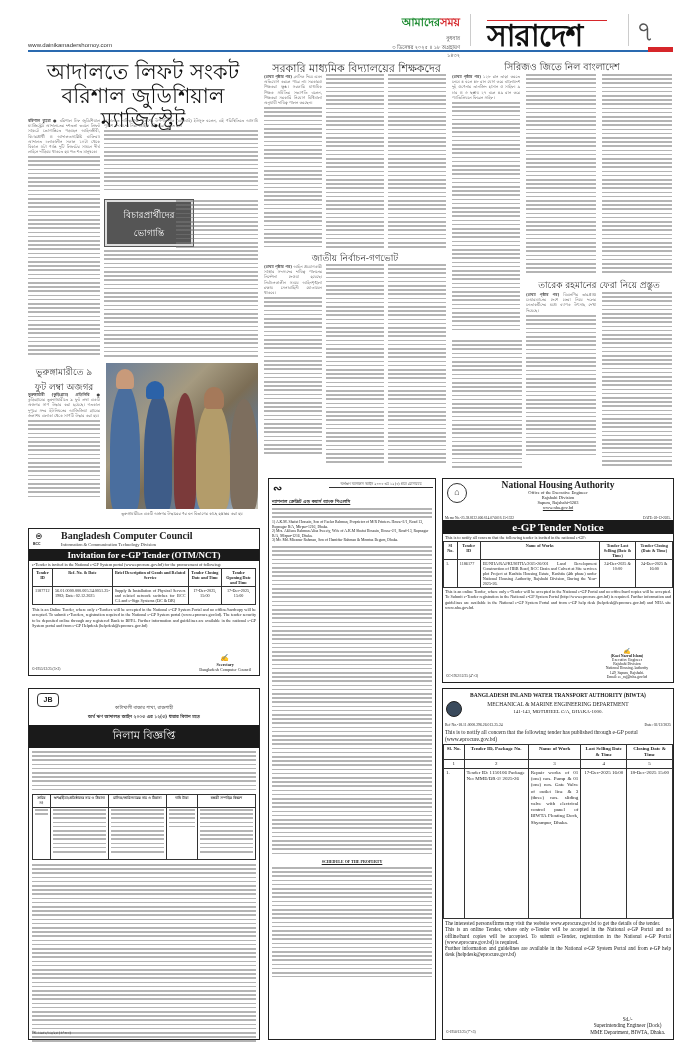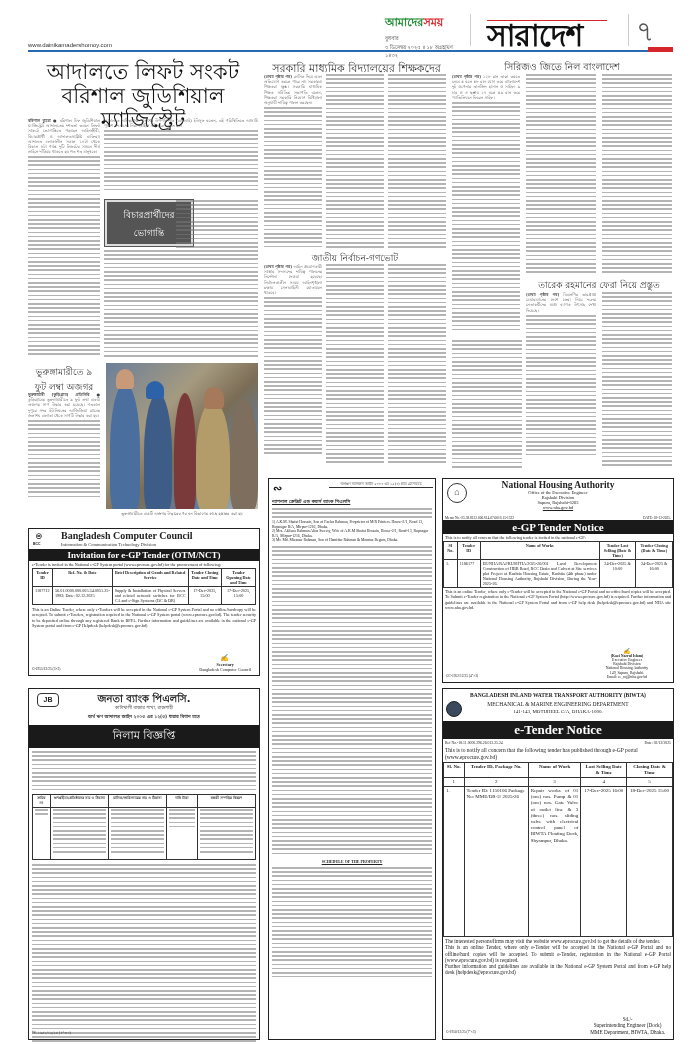--- a/index.html
+++ b/index.html
@@ -1,20 +1,20 @@
 <!DOCTYPE html>
 <html><head>
 <meta charset="utf-8">
 <style>
   * { box-sizing: border-box; margin: 0; padding: 0; }
   body { width: 700px; height: 1050px; background: #fff; font-family: "DejaVu Serif", serif; color: #222; position: relative; overflow: hidden; }
   .abs { position: absolute; }
   
   .url { left: 28px; top: 42px; font-size: 6px; font-family: "Liberation Sans", sans-serif; color: #333; }
-  .masthead { left: 385px; top: 14px; text-align: left; width: 75px; }
+  .masthead { left: 385px; top: 14px; text-align: right; width: 75px; }
   .mast-logo { font-size: 11px; font-weight: bold; color: #1a8a2e; font-family: "DejaVu Sans", sans-serif; }
   .mast-logo span { color: #d6262a; }
   .mast-day { font-size: 5.5px; color: #444; margin-top: 2px; font-family: "DejaVu Sans", sans-serif; }
   .mast-date { font-size: 5px; color: #333; margin-top: 1px; font-family: "DejaVu Sans", sans-serif; }
   .vsep { width: 1px; background: #ccc; }
   .section-title { left: 487px; top: 12px; font-size: 30px; font-weight: bold; font-family: "DejaVu Sans", sans-serif; color: #111; letter-spacing: -1px; }
   .section-title-line { left: 487px; top: 20px; width: 120px; height: 1px; background: #d6262a; }
   .page-num { left: 636px; top: 10px; font-size: 28px; color: #555; font-family: "DejaVu Sans", sans-serif; }
   .rule-blue { left: 28px; top: 50px; width: 620px; height: 2px; background: #2a6ab0; }
   .rule-red { left: 648px; top: 47px; width: 25px; height: 5px; background: #d6262a; }
@@ -161,21 +161,20 @@
     <div style="font-size:7px;font-style:italic;">✍</div>
     <div class="small" style="font-weight:bold;">Secretary</div>
     <div class="small">Bangladesh Computer Council</div>
   </div>
   <div class="small" style="position:absolute;left:3px;bottom:3px;font-size:3.5px;">G-1955/12/25 (3×3)</div>
 </div>
 
 <div class="abs box" style="left:28px;top:688px;width:232px;height:352px;">
   <div style="position:relative;height:36px;">
     <div style="position:absolute;left:8px;top:4px;width:22px;height:14px;border:1.5px solid #333;border-radius:4px;font-size:7px;text-align:center;line-height:11px;font-weight:bold;font-family:'Liberation Sans',sans-serif;">JB</div>
-    <div style="position:absolute;left:0;right:0;top:2px;text-align:center;font-size:10px;font-weight:bold;font-family:'DejaVu Sans',sans-serif;">জনতা ব্যাংক পিএলসি.</div>
     <div style="position:absolute;left:0;right:0;top:16px;text-align:center;font-size:4.5px;font-family:'DejaVu Sans',sans-serif;">কাটাখালী বাজার শাখা, রাজশাহী</div>
     <div style="position:absolute;left:0;right:0;top:25px;text-align:center;font-size:4.5px;font-weight:bold;font-family:'DejaVu Sans',sans-serif;">অর্থ ঋণ আদালত আইন ২০০৩ এর ১২(৩) ধারার বিধান মতে</div>
   </div>
   <div class="blackbar" style="font-size:11px;padding:2px 0;font-family:'DejaVu Sans',sans-serif;font-weight:normal;">নিলাম বিজ্ঞপ্তি</div>
   <div class="lines" style="margin:3px 3px;height:40px;"></div>
   <div style="padding:0 3px;">
     <table>
       <tbody>
           <tr>
         <th style="width:8%;font-size:3.5px;">ক্রমিক নং</th>
@@ -269,21 +268,20 @@
   <div class="small" style="position:absolute;left:3px;bottom:3px;font-size:3.5px;">GC-1952/12/25 (4"×3)</div>
 </div>
 
 <div class="abs box" style="left:442px;top:688px;width:232px;height:352px;border-width:1.5px;">
   <div style="position:relative;height:32px;text-align:center;font-family:'Liberation Serif',serif;">
     <div style="font-size:5.5px;font-weight:bold;padding-top:3px;">BANGLADESH INLAND WATER TRANSPORT AUTHORITY (BIWTA)</div>
     <div style="position:absolute;left:3px;top:12px;width:16px;height:16px;border-radius:50%;background:#3a4a5c;border:1px solid #222;"></div>
     <div style="font-size:5.5px;margin-top:3px;">MECHANICAL &amp; MARINE ENGINEERING DEPARTMENT</div>
     <div style="font-size:5px;margin-top:2px;">141-143, MOTIJHEEL C/A, DHAKA-1000.</div>
   </div>
-  <div class="blackbar" style="font-size:13px;padding:1px 0;font-family:'Liberation Serif',serif;">e-Tender Notice</div>
   <div style="display:flex;justify-content:space-between;padding:2px 2px;font-size:3.8px;font-family:'Liberation Serif',serif;">
     <span>Ref No.-18.11.0000.296.26.013.25.24</span>
     <span>Date: 02/12/2025</span>
   </div>
   <div style="padding:0 2px;font-size:5.5px;line-height:6.5px;font-family:'Liberation Serif',serif;">This is to notify all concern that the following tender has published through e-GP portal (www.eprocure.gov.bd)</div>
   <table style="margin-top:2px;font-family:'Liberation Serif',serif;">
     <tbody>
         <tr>
       <th style="width:9%;font-size:5px;line-height:6px;">Sl. No.</th>
       <th style="width:28%;font-size:5px;line-height:6px;">Tender ID, Package No.</th>

